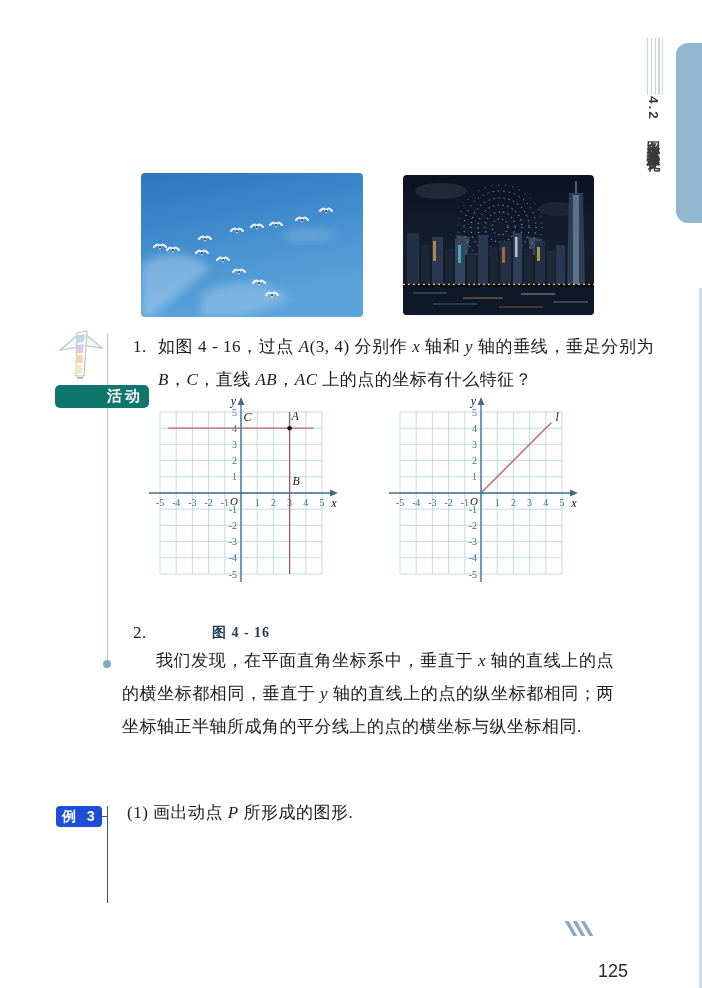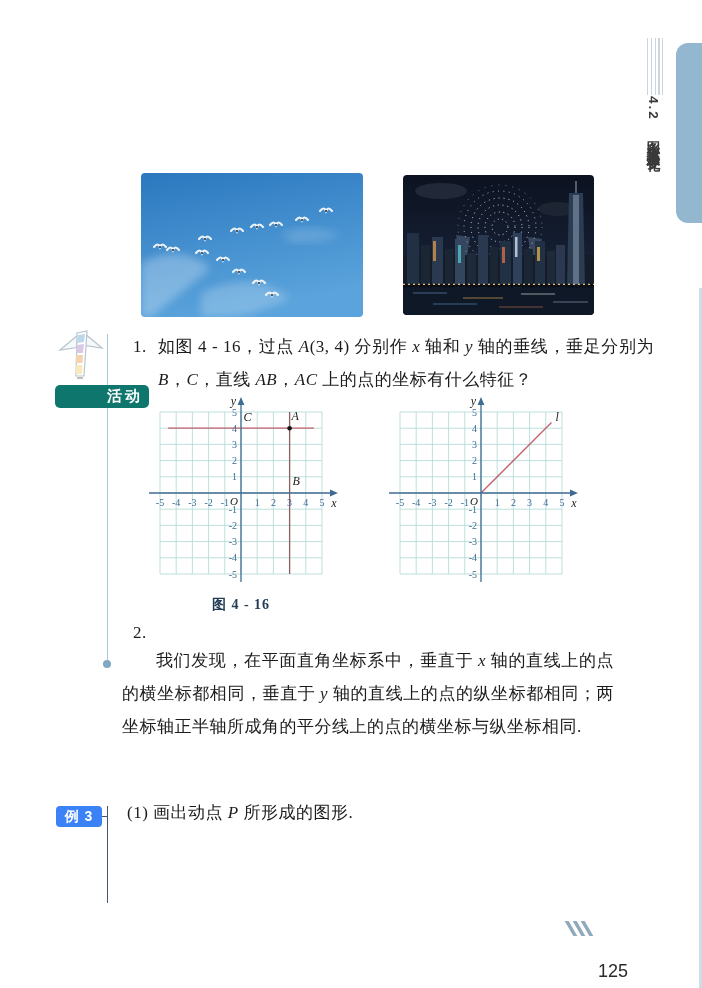--- a/index.html
+++ b/index.html
@@ -23,24 +23,24 @@
   
   .photo{border-radius:4px;overflow:hidden;}
   
   .badge-blue{left:55px;top:385px;width:48px;height:23px;background:#0f766e;border-radius:5px;
               color:#fff;font-family:"Liberation Sans","DejaVu Sans",sans-serif;font-weight:bold;
               font-size:15px;letter-spacing:3px;display:flex;align-items:center;justify-content:center;padding-left:46px;}
   .act-line{left:107px;top:334px;width:1px;height:330px;background:#a9c9de;}
   .act-dot{left:103px;top:660px;width:8px;height:8px;border-radius:50%;background:#7fa8c4;}
   .act-tick{left:103px;top:396px;width:5px;height:1px;background:#9fc3da;}
   
-  .fig-caption{width:200px;text-align:center;font-weight:bold;font-size:14px;color:#223c55;letter-spacing:1px;}
-  
-  .badge-green{left:56px;top:806px;width:46px;height:21px;background:#3b82f6;border-radius:4px;
-               color:#fff;font-family:Liberation Sans, sans-serif;font-weight:bold;
+  .fig-caption{width:200px;text-align:center;font-weight:bold;font-size:14px;color:#223c55;letter-spacing:1px;margin-top:28px;}
+  
+  .badge-green{left:56px;top:806px;width:46px;height:21px;background:#1d4ed8;border-radius:4px;
+               color:#fff;font-family:Liberation Mono, monospace;font-weight:bold;
                font-size:14px;letter-spacing:1px;display:flex;align-items:center;justify-content:center;}
   .ex-line{left:107px;top:806px;width:1px;height:97px;background:#44566b;}
   .ex-tick{left:102px;top:816px;width:5px;height:1px;background:#44566b;}
   
   .slash{display:inline-block;width:3.5px;height:15px;background:#8fa9bd;transform:skewX(30deg);margin-right:4.5px;}
   .pagenum{font-family:"Liberation Sans","DejaVu Sans",sans-serif;font-size:18px;color:#2a2a2a;margin-top:46px;}
 </style>
 </head>
 <body>
 

